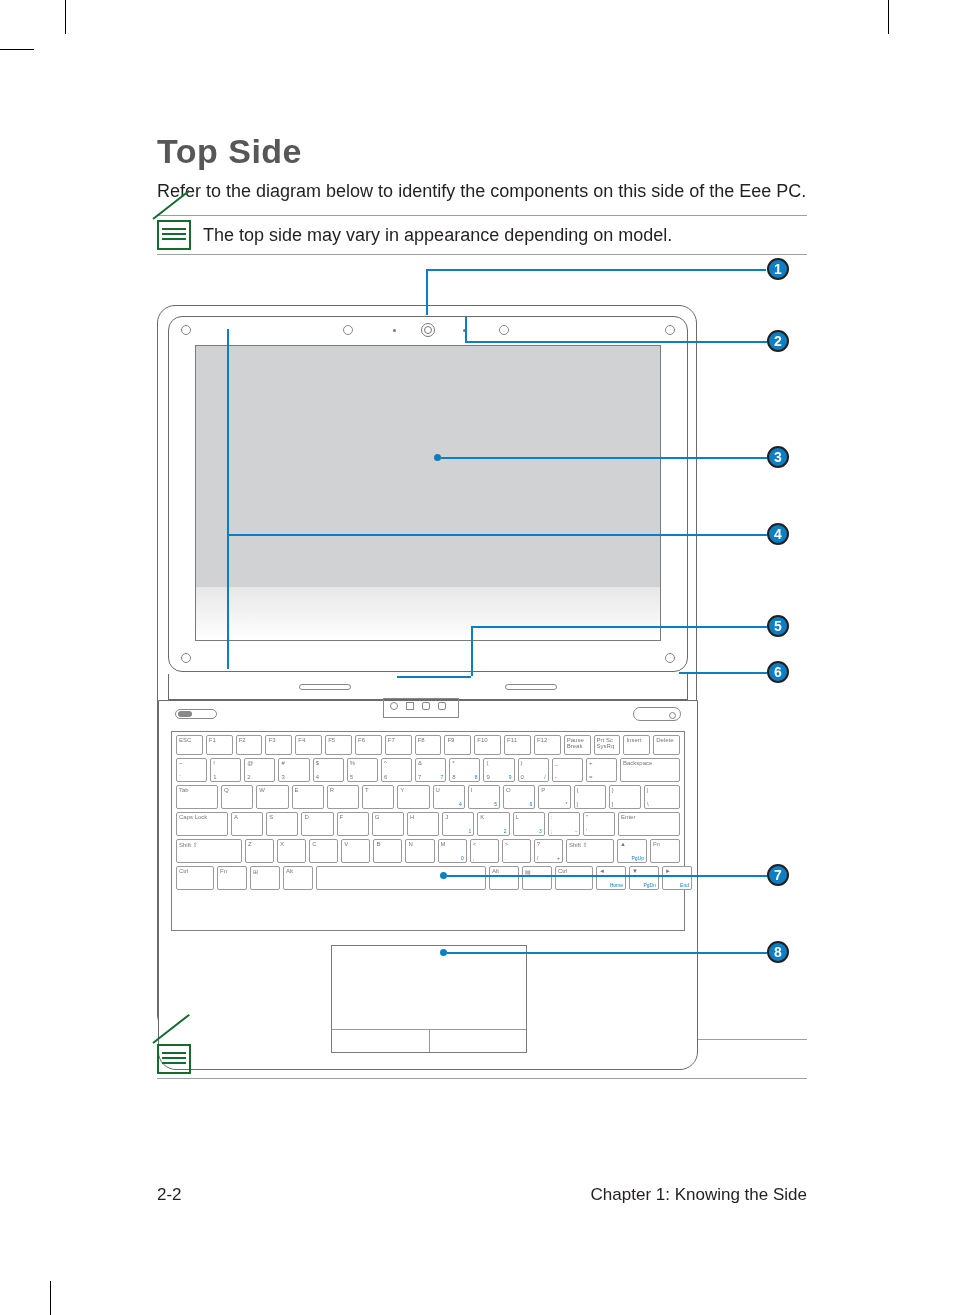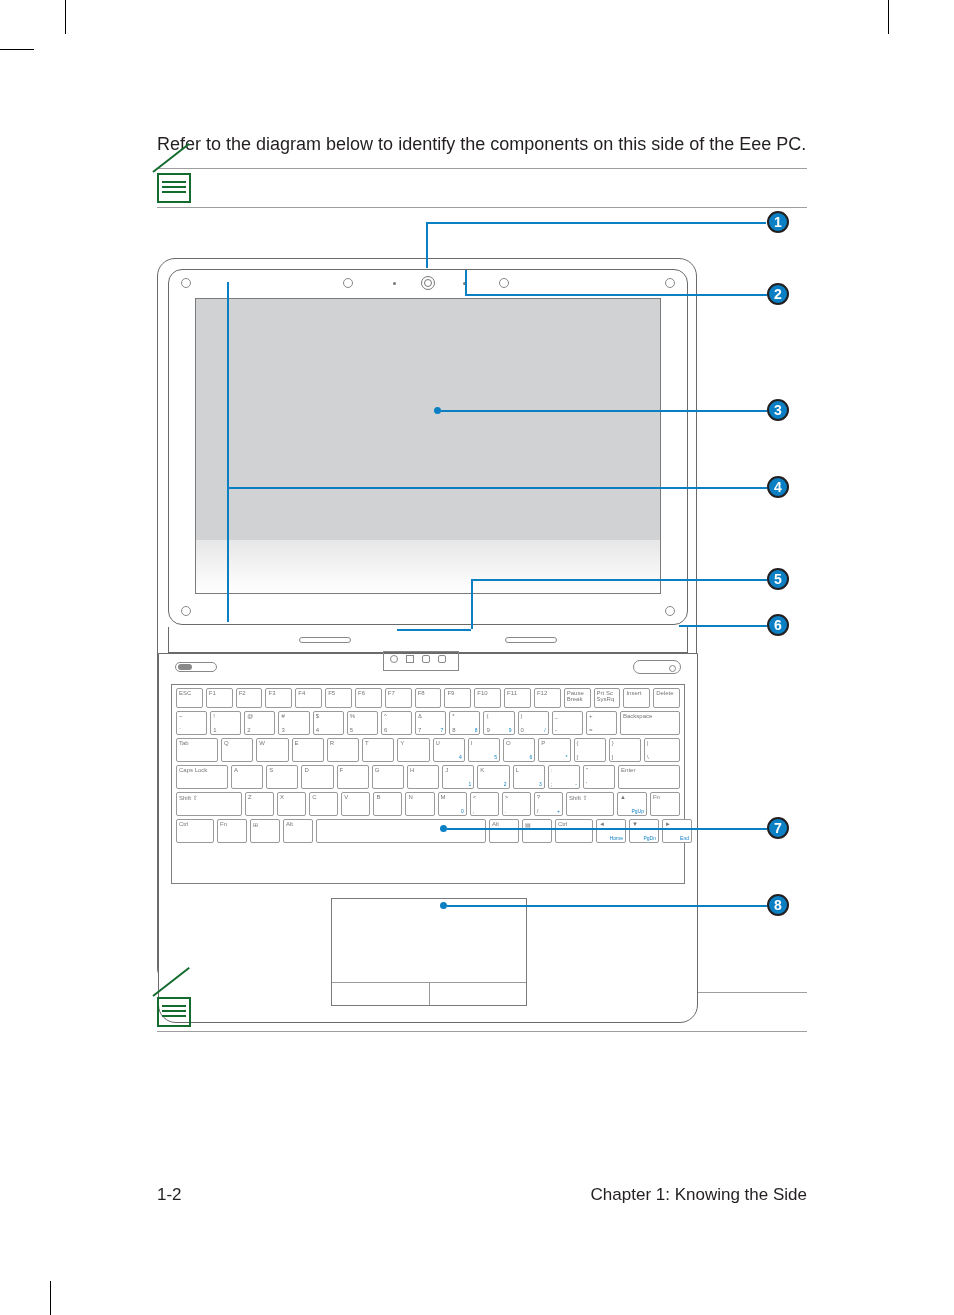--- a/index.html
+++ b/index.html
@@ -182,24 +182,26 @@
 </style>
 </head>
 <body>
 
 <div class="crop-top-l"></div>
 <div class="crop-top-l2"></div>
 <div class="crop-top-r"></div>
 <div class="crop-bot-l"></div>
 
 <div class="page">
+  <h1 class="title">Top Side</h1>
   <p class="intro">Refer to the diagram below to identify the components on this side of the Eee PC.</p>
 
   <div class="note-box">
     <div class="icon"></div>
+    <div class="note-text">The top side may vary in appearance depending on model.</div>
   </div>
 
   <div class="figarea">
 
     <div class="body-outer">
       <div class="lid">
         <div class="screw s1"></div>
           <div class="screw s2"></div>
         <div class="screw s3"></div>
           <div class="screw s4"></div>
@@ -531,15 +533,15 @@
     <div class="callout" style="left:610px;top:672px;">8</div>
   </div>
 
   <div class="note-box note2">
     <div class="icon"></div>
     <div class="note-text">The keyboard differs for each territory.</div>
   </div>
 </div>
 
 <div class="footer">
-  <span class="pn">1-2</span>
+  <span class="pn">2-2</span>
   <span class="ch">Chapter 1: Knowing the Side</span>
 </div>
 
 </body></html>

